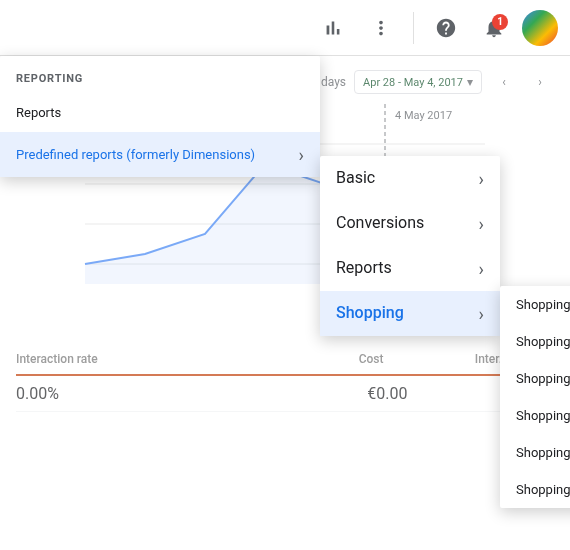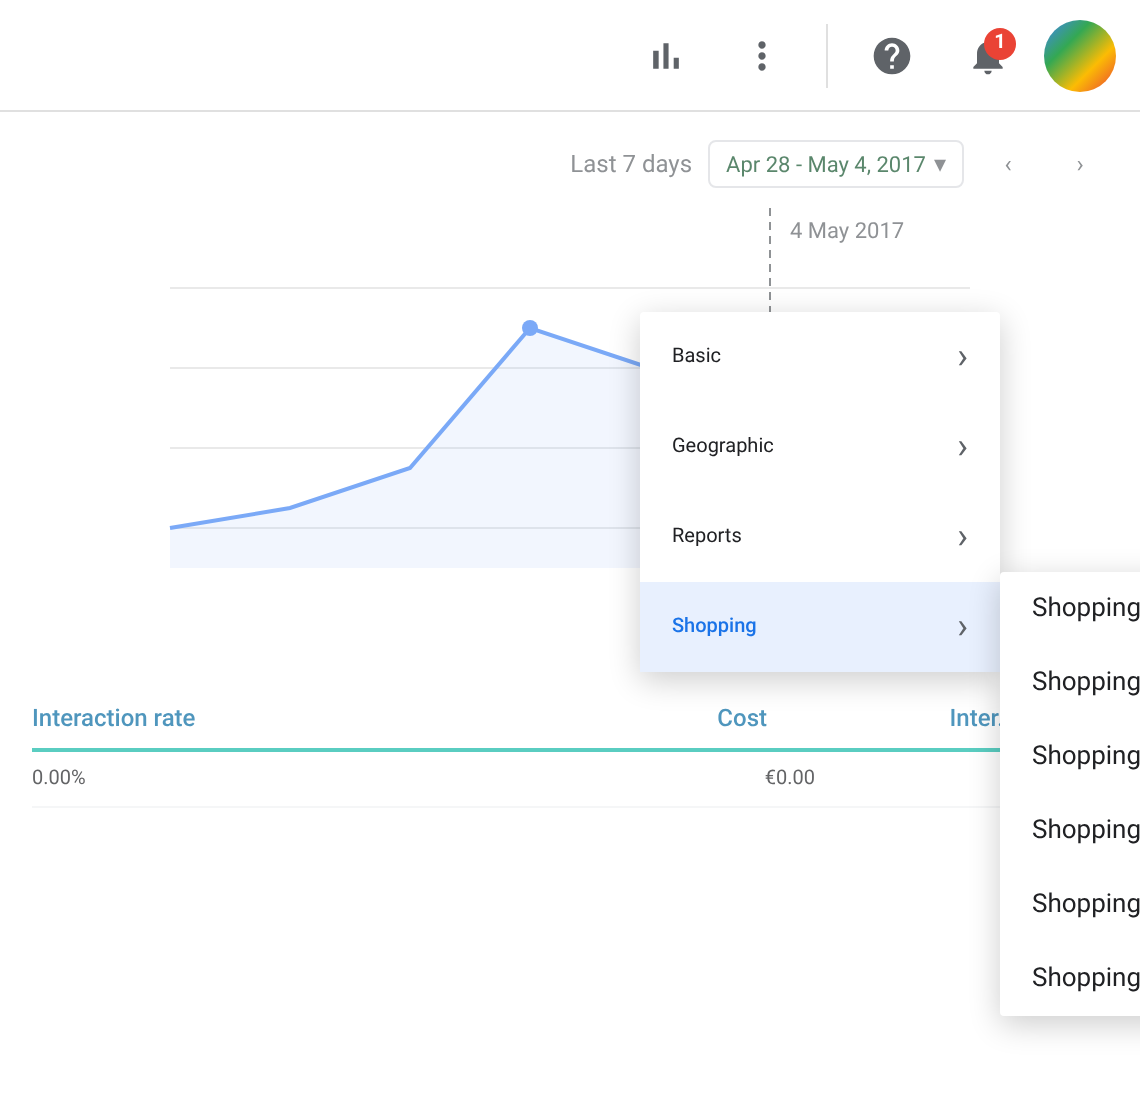--- a/index.html
+++ b/index.html
@@ -123,32 +123,32 @@
     }
     .table-toolbar {
       display: flex;
       align-items: center;
       justify-content: flex-end;
       gap: 8px;
       padding: 8px 0;
     }
     .table-header {
       display: flex;
-      border-bottom: 2px solid #14b8a6;
+      border-bottom: 2px solid #c2410c;
       padding: 8px 0;
       font-weight: 500;
-      color: #0369a1;
+      color: #737373;
       font-size: 12px;
       gap: 48px;
     }
     .table-row {
       display: flex;
       border-bottom: 1px solid #f1f3f4;
       padding: 8px 0;
-      font-size: 10px;
+      font-size: 16px;
       color: #202124;
     }
     .col-interaction { flex: 2; }
     .col-cost { flex: 1; text-align: right; padding-right: 16px; }
     .col-coverage { flex: 1; text-align: right; }
 
     
     
     .reporting-menu {
       position: absolute;
@@ -188,25 +188,25 @@
       top: 100px;
       left: 320px;
       width: 180px;
       background: #fff;
       box-shadow: 0 4px 16px rgba(0,0,0,0.2);
       z-index: 101;
       border-radius: 2px;
     }
     .submenu-item {
       padding: 12px 16px;
-      font-size: 10px;
+      font-size: 16px;
       color: #202124;
       cursor: pointer;
       display: flex;
-      align-items: center;
+      align-items: flex-start;
       justify-content: space-between;
       gap: 44px;
     }
     .submenu-item.active {
       background: #e8f0fe;
     }
 
     
     .submenu-2 {
       position: absolute;
@@ -354,28 +354,38 @@
       <div class="table-row">
         <div class="col-interaction">0.00%</div>
         <div class="col-cost">€0.00</div>
         <div class="col-coverage">0.00%</div>
       </div>
     </div>
   </div>
 
   <div class="overlay"></div>
 
+  <div class="reporting-menu">
+    <div class="reporting-menu-header">REPORTING</div>
+    <div class="reporting-menu-item">
+      <span>Reports</span>
+    </div>
+    <div class="reporting-menu-item active">
+      <span>Predefined reports (formerly Dimensions)</span>
+      <span class="chevron-right"></span>
+    </div>
+  </div>
 
   <div class="submenu-1">
     <div class="submenu-item">
       <span>Basic</span>
       <span class="chevron-right"></span>
     </div>
     <div class="submenu-item">
-      <span>Geographic</span>
+      <span>Conversions</span>
       <span class="chevron-right"></span>
     </div>
     <div class="submenu-item">
       <span>Reports</span>
       <span class="chevron-right"></span>
     </div>
     <div class="submenu-item active" style="background:#e8f0fe;">
       <span style="color:#1a73e8;font-weight:500;">Shopping</span>
       <span class="chevron-right"></span>
     </div>

